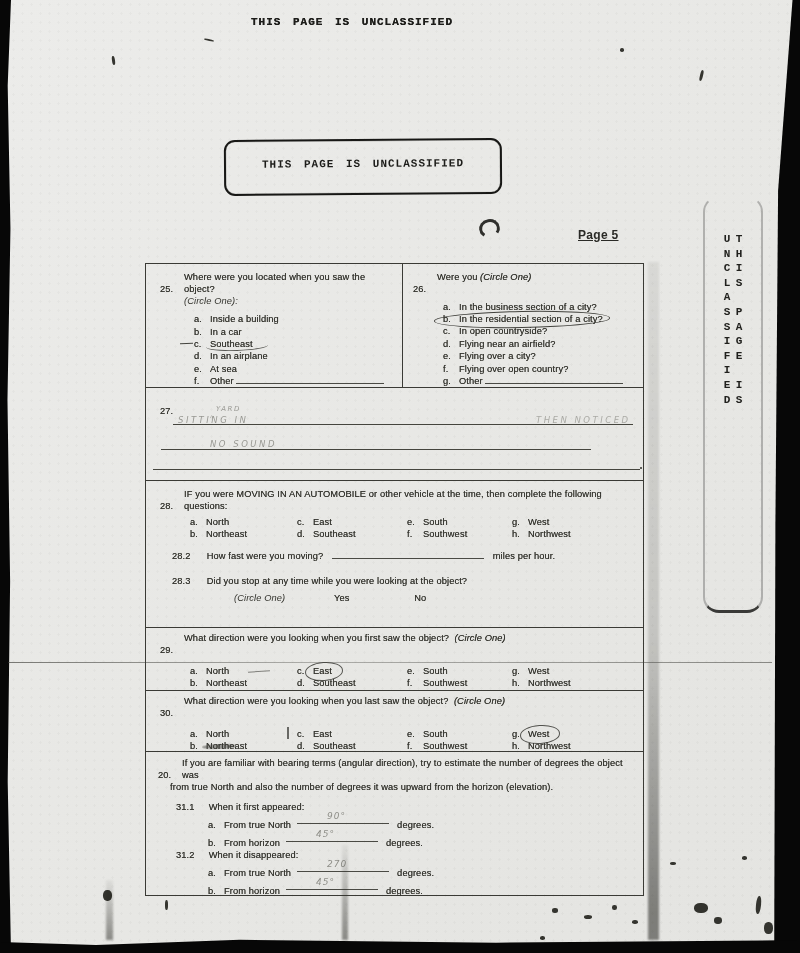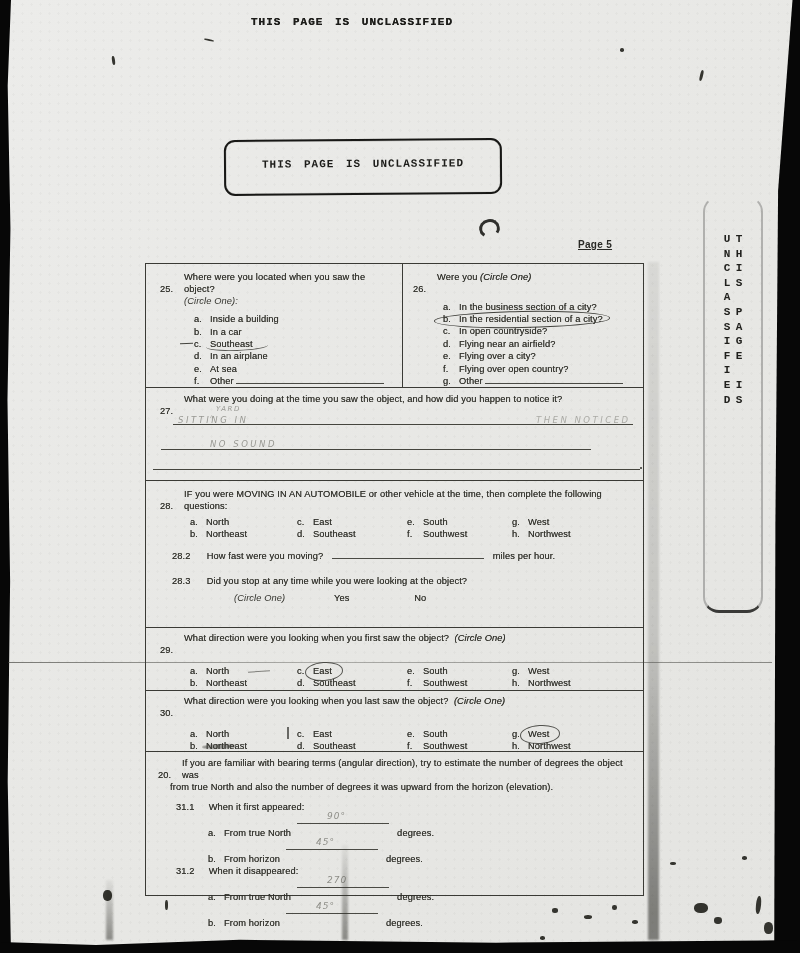--- a/index.html
+++ b/index.html
@@ -19,21 +19,21 @@
     clip-path:polygon(0 100%,100% 100%,100% 8%,62% 26%,30% 6%,12% 42%,0 22%);}
   
   .stamp-text{font-family:"Liberation Mono","DejaVu Sans Mono",monospace;font-weight:700;
     color:#1d1d1a;letter-spacing:1px;word-spacing:4px;}
   .hdr-top{position:absolute;left:232px;top:16px;width:240px;text-align:center;font-size:11px;
     text-shadow:0 0 .6px #1d1d1a;}
   .stamp-box{position:absolute;left:224px;top:139px;width:274px;height:52px;
     border:2.6px solid #17171५;border:2.6px solid #171715;border-radius:11px;
     transform:rotate(-.4deg);box-shadow:inset 0 0 0 .4px rgba(23,23,21,.25);}
   .stamp-box .stamp-text{position:absolute;left:0;right:0;top:17px;text-align:center;font-size:11px;}
-  .page-label{position:absolute;left:578px;top:239px;font-size:10px;font-weight:700;color:#2a2a26;
+  .page-label{position:absolute;left:578px;top:228px;font-size:12px;font-weight:700;color:#2a2a26;
     letter-spacing:.3px;text-decoration:underline;}
   .side-stamp{position:absolute;left:721px;top:233px;height:340px;
     writing-mode:vertical-rl;text-orientation:upright;
     font-family:"Liberation Mono","DejaVu Sans Mono",monospace;font-weight:700;font-size:11px;
     letter-spacing:2.6px;color:#20201d;}
   .side-outline{position:absolute;left:703px;top:196px;width:56px;height:412px;border-radius:16px;
     border:2px solid rgba(22,22,20,.26);border-top-color:transparent;
     border-bottom:3px solid rgba(15,15,13,.8);}
   
   .formbox{position:absolute;left:145px;top:263px;width:497px;height:631px;
@@ -96,21 +96,21 @@
   .al3{left:7px;right:3px;top:81px;height:1px;}
   .al3::after{content:"";position:absolute;right:-2px;top:-2px;width:2px;height:2px;background:#33332e;border-radius:50%;}
   .hw{position:absolute;font-family:"DejaVu Sans",sans-serif;font-style:italic;color:#55554d;
     opacity:.55;letter-spacing:2.5px;filter:blur(.35px);font-size:8.5px;white-space:nowrap;}
   .hw-ins{font-size:7px;letter-spacing:1.5px;}
   .caret{position:absolute;font-size:7px;opacity:.5;color:#55554d;}
   
   .q31text{margin-left:24px;}
   .b31{margin:9px 0 0 30px;}
   .q31row{position:relative;margin:2.5px 0 0 62px;white-space:nowrap;}
-  .q31row .ul{width:92px;margin:0 8px 12px 6px;position:relative;}
+  .q31row .ul{width:92px;margin:0 8px 4px 6px;position:relative;}
   .hwv{position:absolute;left:30px;bottom:1px;font-family:"DejaVu Sans",sans-serif;font-style:italic;
     color:#55554d;opacity:.6;letter-spacing:1px;filter:blur(.3px);font-size:9px;}
   
   .scanline{position:absolute;left:8px;top:662px;width:764px;height:1px;
     background:linear-gradient(to right,rgba(60,60,55,.65),rgba(60,60,55,.35) 40%,rgba(60,60,55,.55));}
   .streak-right{position:absolute;left:648px;top:262px;width:11px;height:678px;
     background:linear-gradient(to bottom,rgba(90,90,85,.10),rgba(80,80,75,.22) 55%,rgba(40,40,36,.55) 96%);
     filter:blur(1px);}
   .smudge-v{position:absolute;filter:blur(1px);background:linear-gradient(to bottom,rgba(70,70,64,.05),rgba(45,45,40,.5));}
   .horseshoe{position:absolute;left:479px;top:219px;width:15px;height:13px;border:3.4px solid #1c1c19;
@@ -168,21 +168,20 @@
           <div class="opt"><i class="ol">e.</i><span class="olab">Flying over a city?</span></div>
           <div class="opt"><i class="ol">f.</i><span class="olab">Flying over open country?</span></div>
           <div class="opt"><i class="ol">g.</i><span class="olab">Other</span> <span class="ul" style="width:138px"></span></div>
         </div>
       </div>
     </div>
 
     <div class="sec s2">
       <div class="qhead" style="padding:6px 6px 0 14px">
         <span class="qnum">27.</span>
-        <span class="qtext">What were you doing at the time you saw the object, and how did you happen to notice it?</span>
       </div>
       <div class="al al1"></div>
       <div class="al al2"></div>
       <div class="al al3"></div>
       <span class="hw" style="left:32px;top:27px">SITTING IN</span>
       <span class="caret" style="left:64px;top:26px">^</span>
       <span class="hw hw-ins" style="left:70px;top:17px">YARD</span>
       <span class="hw" style="left:390px;top:27px;opacity:.42">THEN NOTICED</span>
       <span class="hw" style="left:64px;top:51px">NO SOUND</span>
     </div>

